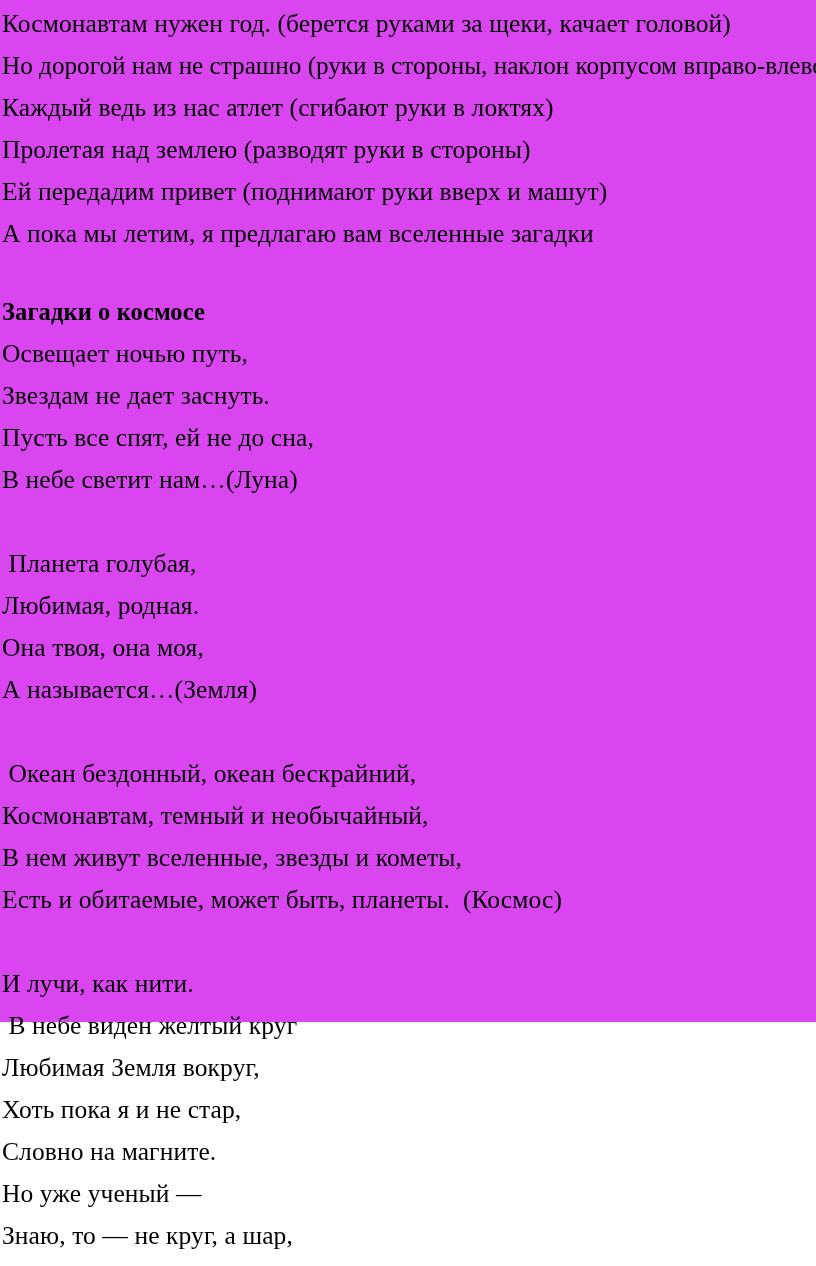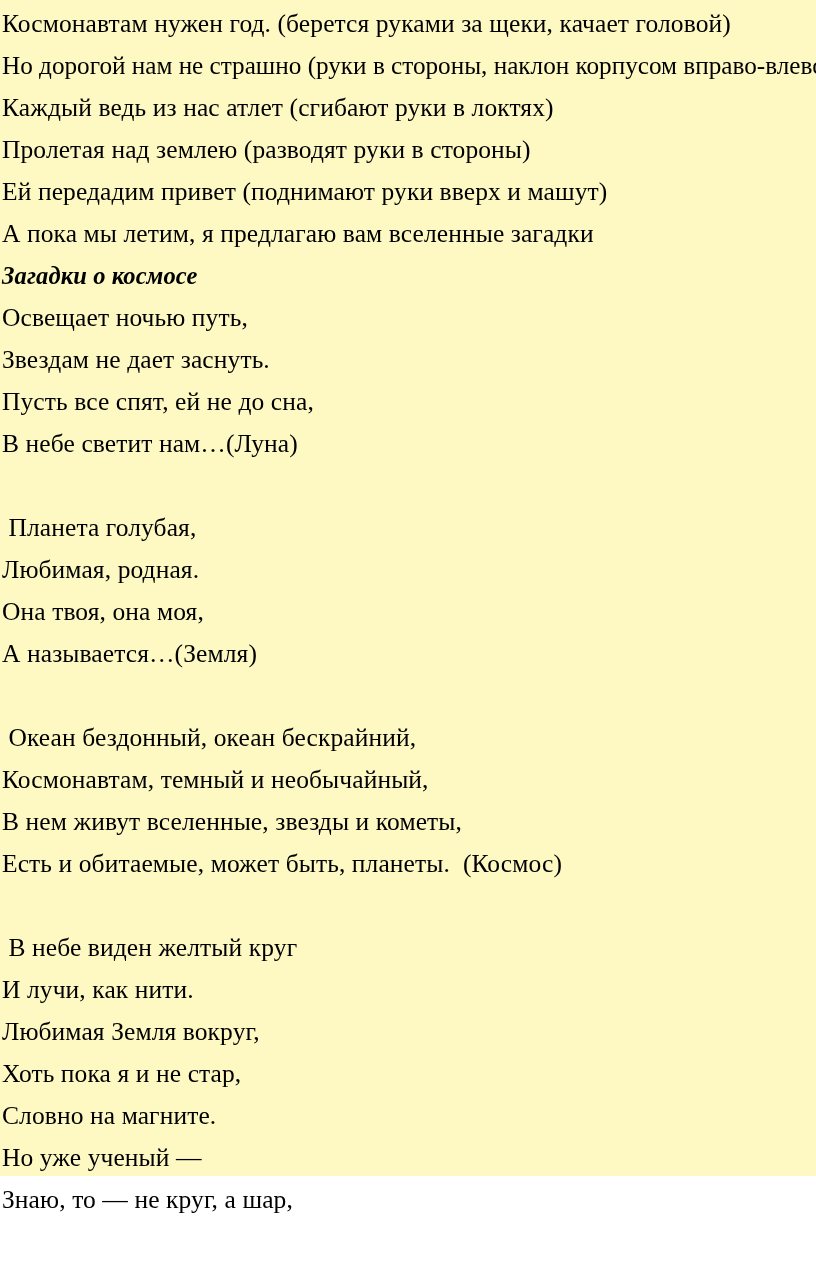--- a/index.html
+++ b/index.html
@@ -12,22 +12,22 @@
     width: 816px;
     height: 1266px;
     overflow: hidden;
     font-family: "Liberation Serif", "DejaVu Serif", serif;
     color: #000000;
     -webkit-font-smoothing: antialiased;
   }
   .page {
     position: relative;
     width: 816px;
-    height: 1176px;
-    background: #fef9c3;
+    height: 1022px;
+    background: #d946ef;
     box-sizing: border-box;
     padding: 0 0 0 2px;
   }
   .doc-body {
     padding-top: 3px;
   }
   .line {
     display: block;
     height: 42px;
     line-height: 42px;
@@ -36,22 +36,22 @@
     letter-spacing: 0.1px;
     text-align: left;
     overflow: visible;
   }
   .line.wide {
     font-size: 25.2px;
     letter-spacing: 0px;
   }
   .line.heading {
     font-weight: bold;
-    font-style: italic;
     font-size: 24.5px;
+    margin-top: 36px;
   }
   .line.blank {
     height: 42px;
   }
 </style>
 </head>
 <body style="background: rgb(255, 255, 255); color: rgb(0, 0, 0);">
 
 <div class="page">
   <div class="doc-body">
@@ -70,21 +70,21 @@
       <div class="line normal"> Планета голубая,</div>
       <div class="line normal">Любимая, родная.</div>
       <div class="line normal">Она твоя, она моя,</div>
       <div class="line normal">А называется…(Земля)</div>
       <div class="line blank"></div>
       <div class="line normal"> Океан бездонный, океан бескрайний,</div>
       <div class="line normal">Космонавтам, темный и необычайный,</div>
       <div class="line normal">В нем живут вселенные, звезды и кометы,</div>
       <div class="line normal">Есть и обитаемые, может быть, планеты.  (Космос)</div>
       <div class="line blank"></div>
+      <div class="line normal">И лучи, как нити.</div>
       <div class="line normal"> В небе виден желтый круг</div>
-      <div class="line normal">И лучи, как нити.</div>
       <div class="line normal">Любимая Земля вокруг,</div>
       <div class="line normal">Хоть пока я и не стар,</div>
       <div class="line normal">Словно на магните.</div>
       <div class="line normal">Но уже ученый —</div>
       <div class="line normal">Знаю, то — не круг, а шар,</div>
     </div>
 </div>
 
 </body></html>

